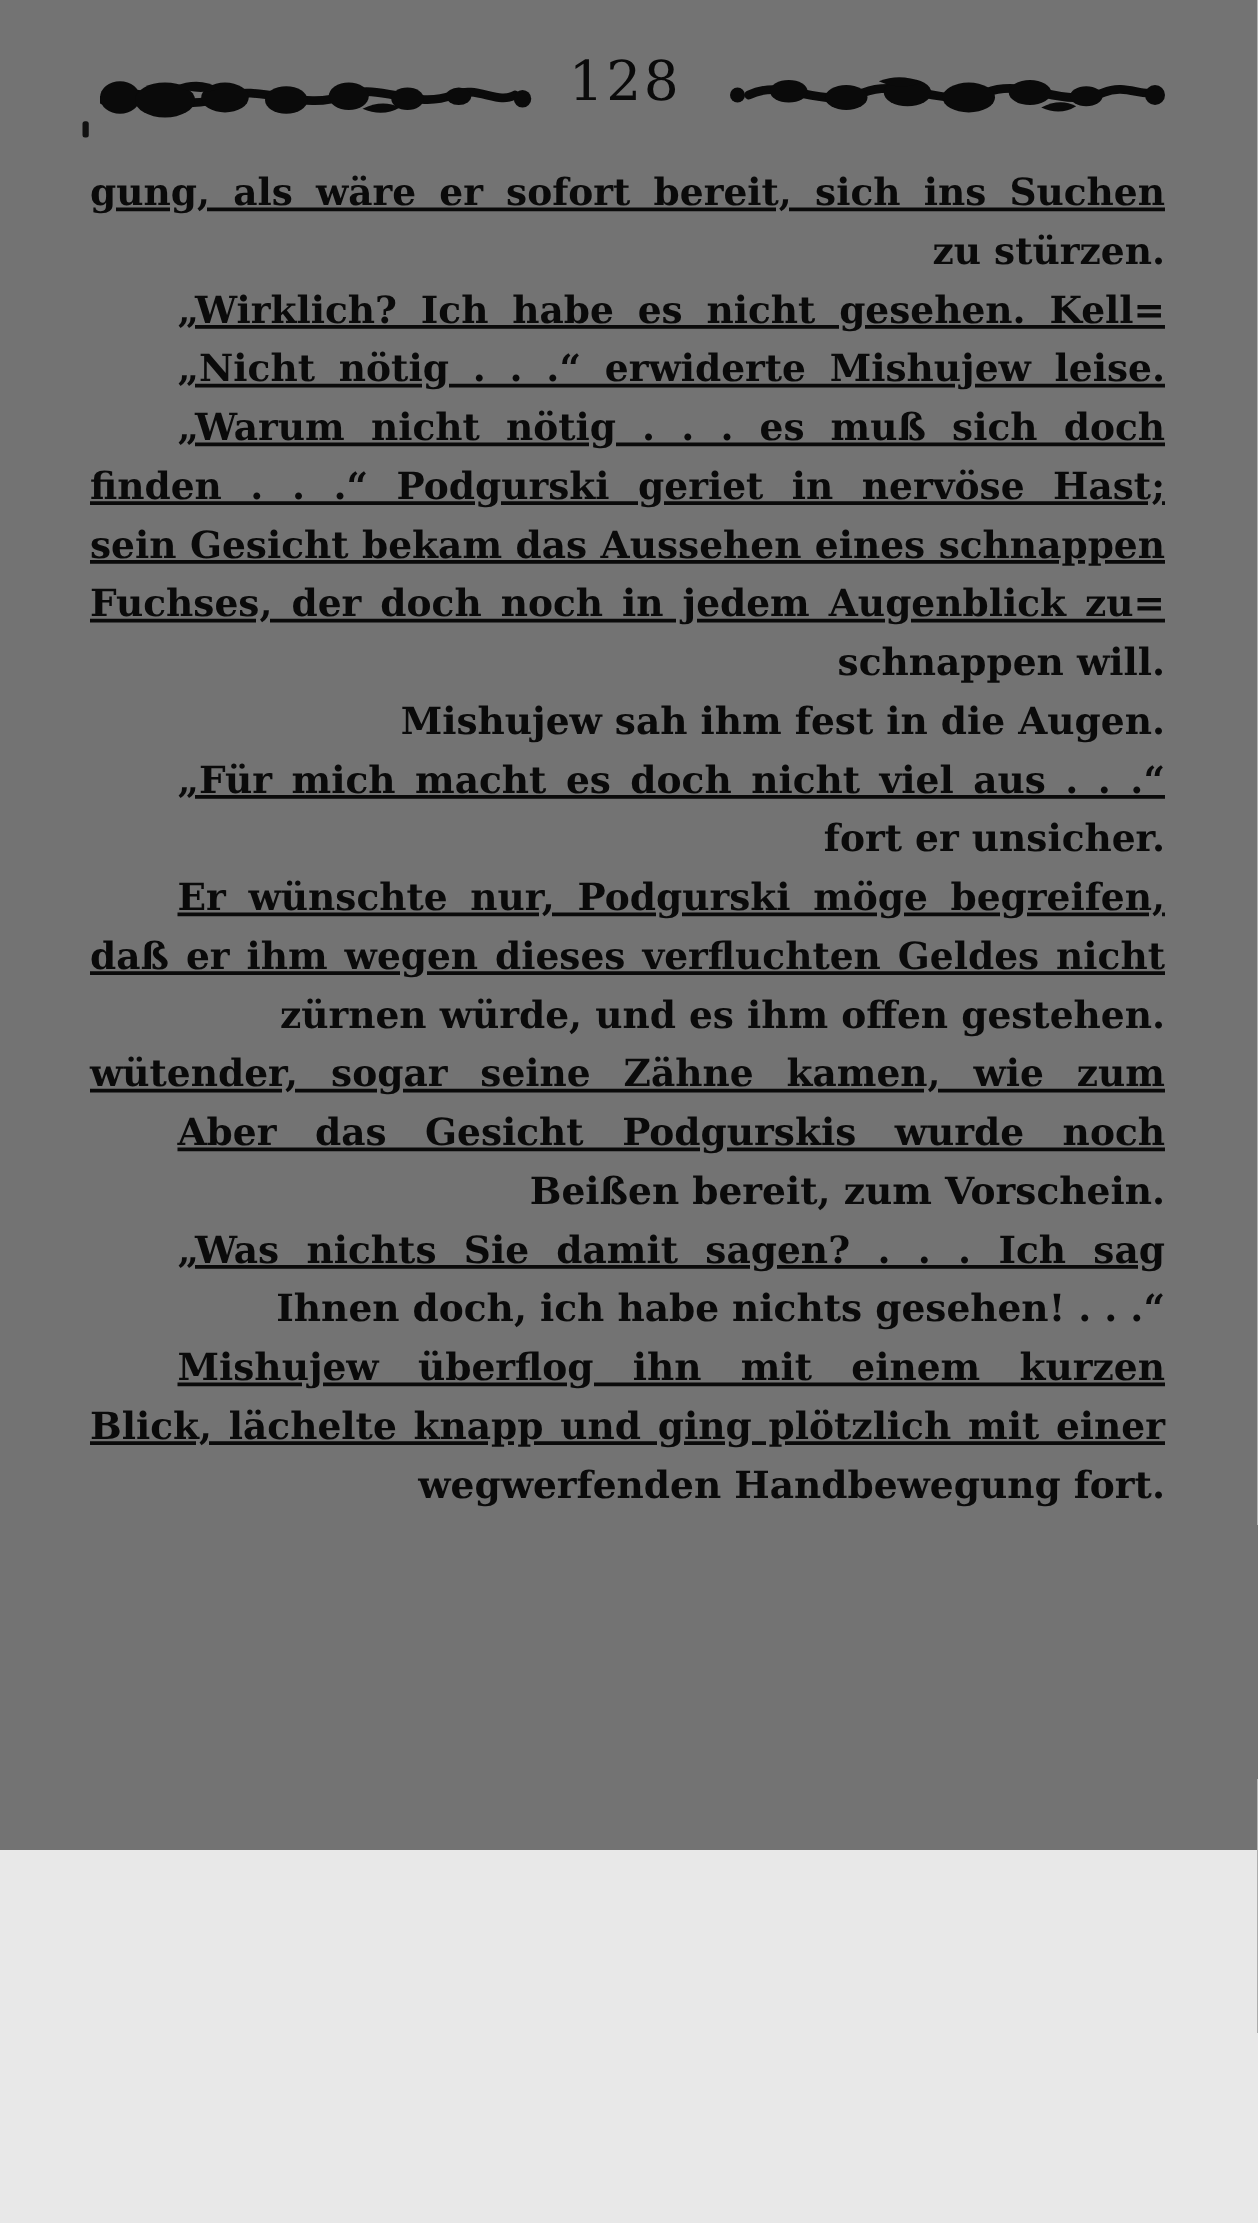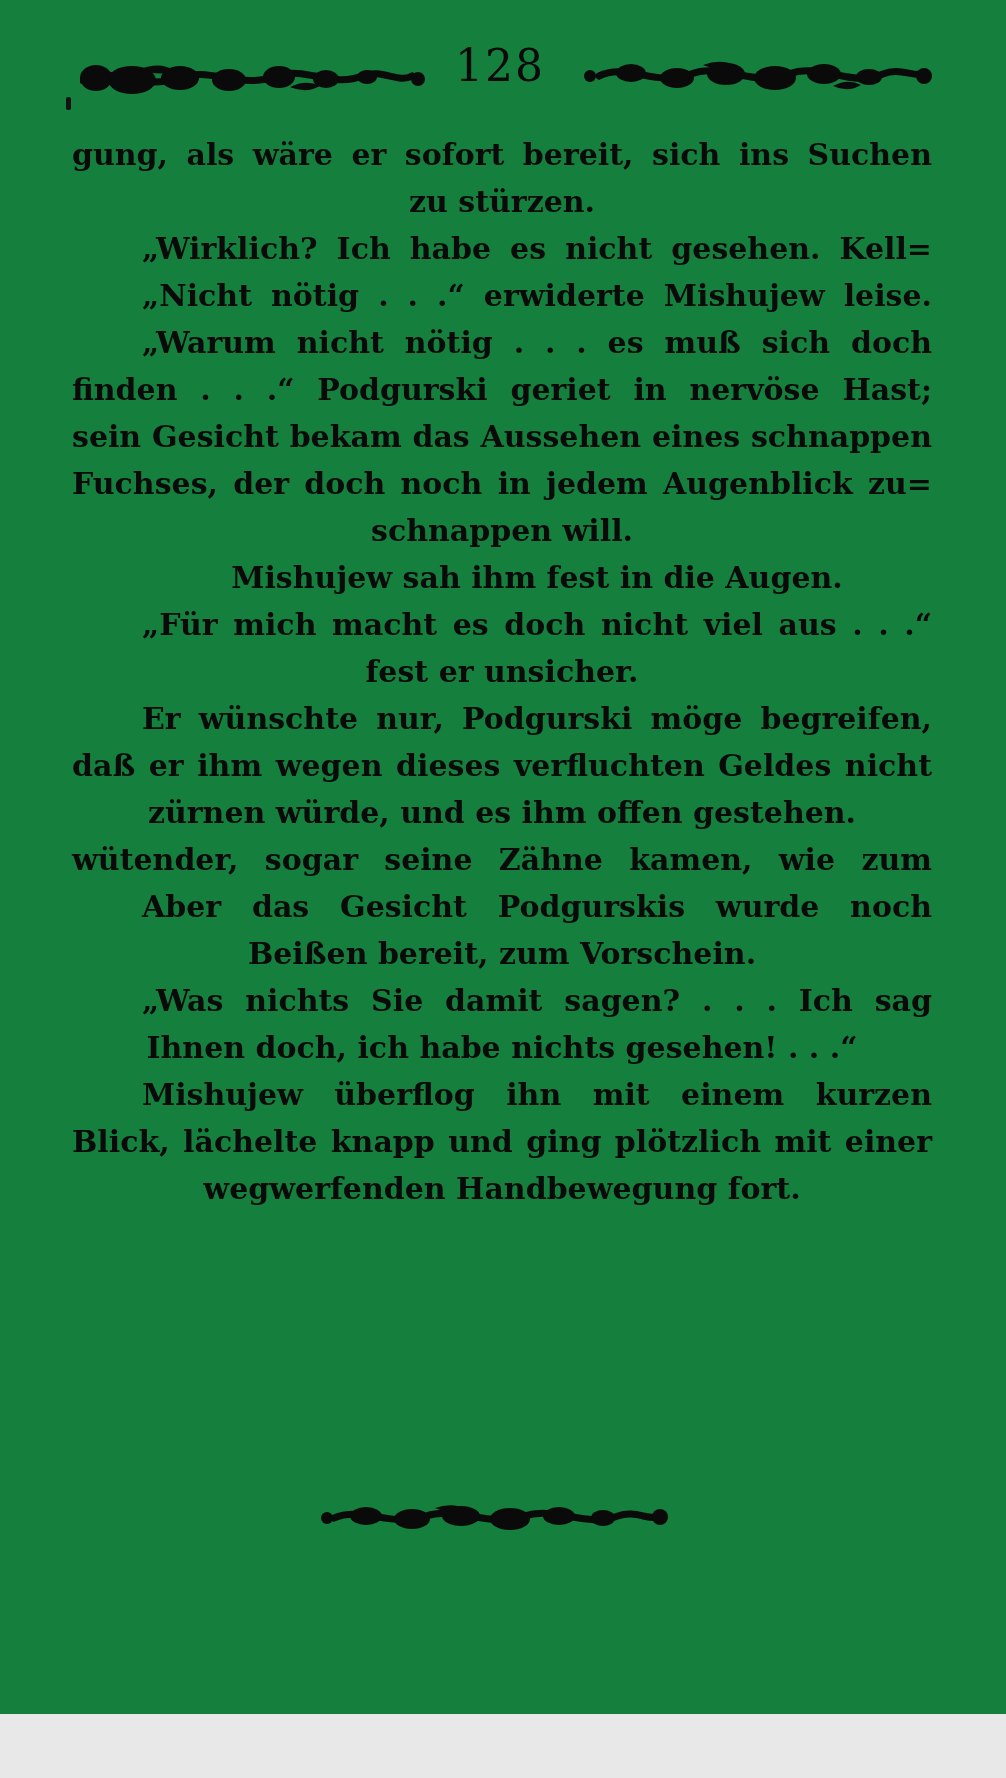--- a/index.html
+++ b/index.html
@@ -4,23 +4,23 @@
 <style>
   html, body {
     margin: 0;
     padding: 0;
     background: #e8e8e8;
     font-family: "DejaVu Serif", serif;
   }
   .page {
     position: relative;
     width: 1006px;
-    height: 1714px;
+    height: 1480px;
     margin: 0 auto;
-    background: #15803d;
+    background: #737373;
     color: #0a0a0a;
     overflow: hidden;
   }
   
   .ornament {
     position: absolute;
     display: block;
   }
   .ornament svg { display: block; width: 100%; height: 100%; }
   .orn-header-left  { left: 80px;  top: 57px; width: 347px; height: 42px; }
@@ -50,24 +50,25 @@
   .text-block {
     position: absolute;
     left: 72px;
     top: 131px;
     width: 860px;
     font-size: 30px;
     font-weight: 700;
     line-height: 47px;
     color: #0a0a0a;
   }
-  .line { min-height: 47px; text-align: center; }
+  .line { min-height: 47px; text-align: right; }
   .line.justify {
     text-align: justify;
     text-align-last: justify;
+    text-decoration: underline;
   }
   .line.indent { text-indent: 70px; }
 </style>
 </head>
 <body>
 
 <div class="page">
 
   <div class="ornament orn-header-left">
     <svg viewBox="0 0 347 42" preserveAspectRatio="none" fill="#0a0a0a" xmlns="http://www.w3.org/2000/svg">
@@ -110,21 +111,21 @@
       <div class="line">zu stürzen.</div>
       <div class="line justify indent">„Wirklich?  Ich habe es nicht gesehen. Kell=</div>
       <div class="line justify indent">„Nicht nötig . . .“ erwiderte Mishujew leise.</div>
       <div class="line justify indent">„Warum nicht nötig . . . es muß sich doch</div>
       <div class="line justify">finden . . .“  Podgurski geriet in nervöse Hast;</div>
       <div class="line justify">sein Gesicht bekam das Aussehen eines schnappen</div>
       <div class="line justify">Fuchses, der doch noch in jedem Augenblick zu=</div>
       <div class="line">schnappen will.</div>
       <div class="line indent">Mishujew sah ihm fest in die Augen.</div>
       <div class="line justify indent">„Für mich macht es doch nicht viel aus . . .“</div>
-      <div class="line">fest er unsicher.</div>
+      <div class="line">fort er unsicher.</div>
       <div class="line justify indent">Er wünschte nur, Podgurski möge begreifen,</div>
       <div class="line justify">daß er ihm wegen dieses verfluchten Geldes nicht</div>
       <div class="line">zürnen würde, und es ihm offen gestehen.</div>
       <div class="line justify">wütender, sogar seine Zähne kamen, wie zum</div>
       <div class="line justify indent">Aber das Gesicht Podgurskis wurde noch</div>
       <div class="line">Beißen bereit, zum Vorschein.</div>
       <div class="line justify indent">„Was nichts Sie damit sagen? . . . Ich sag</div>
       <div class="line">Ihnen doch, ich habe nichts gesehen! . . .“</div>
       <div class="line justify indent">Mishujew überflog ihn mit einem kurzen</div>
       <div class="line justify">Blick, lächelte knapp und ging plötzlich mit einer</div>

